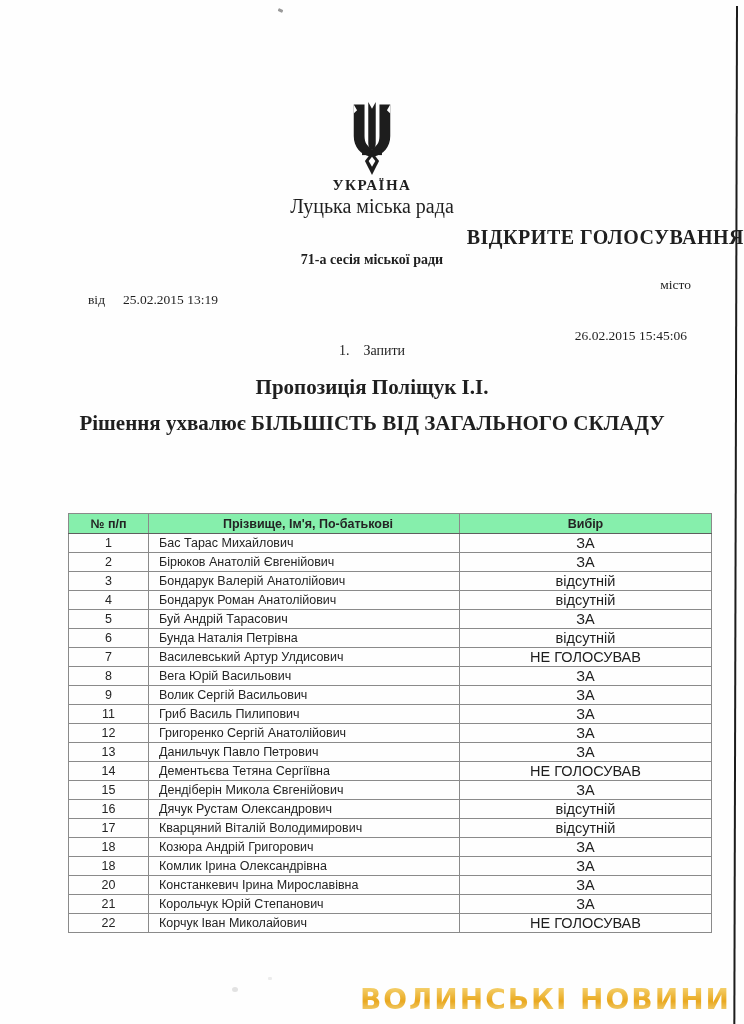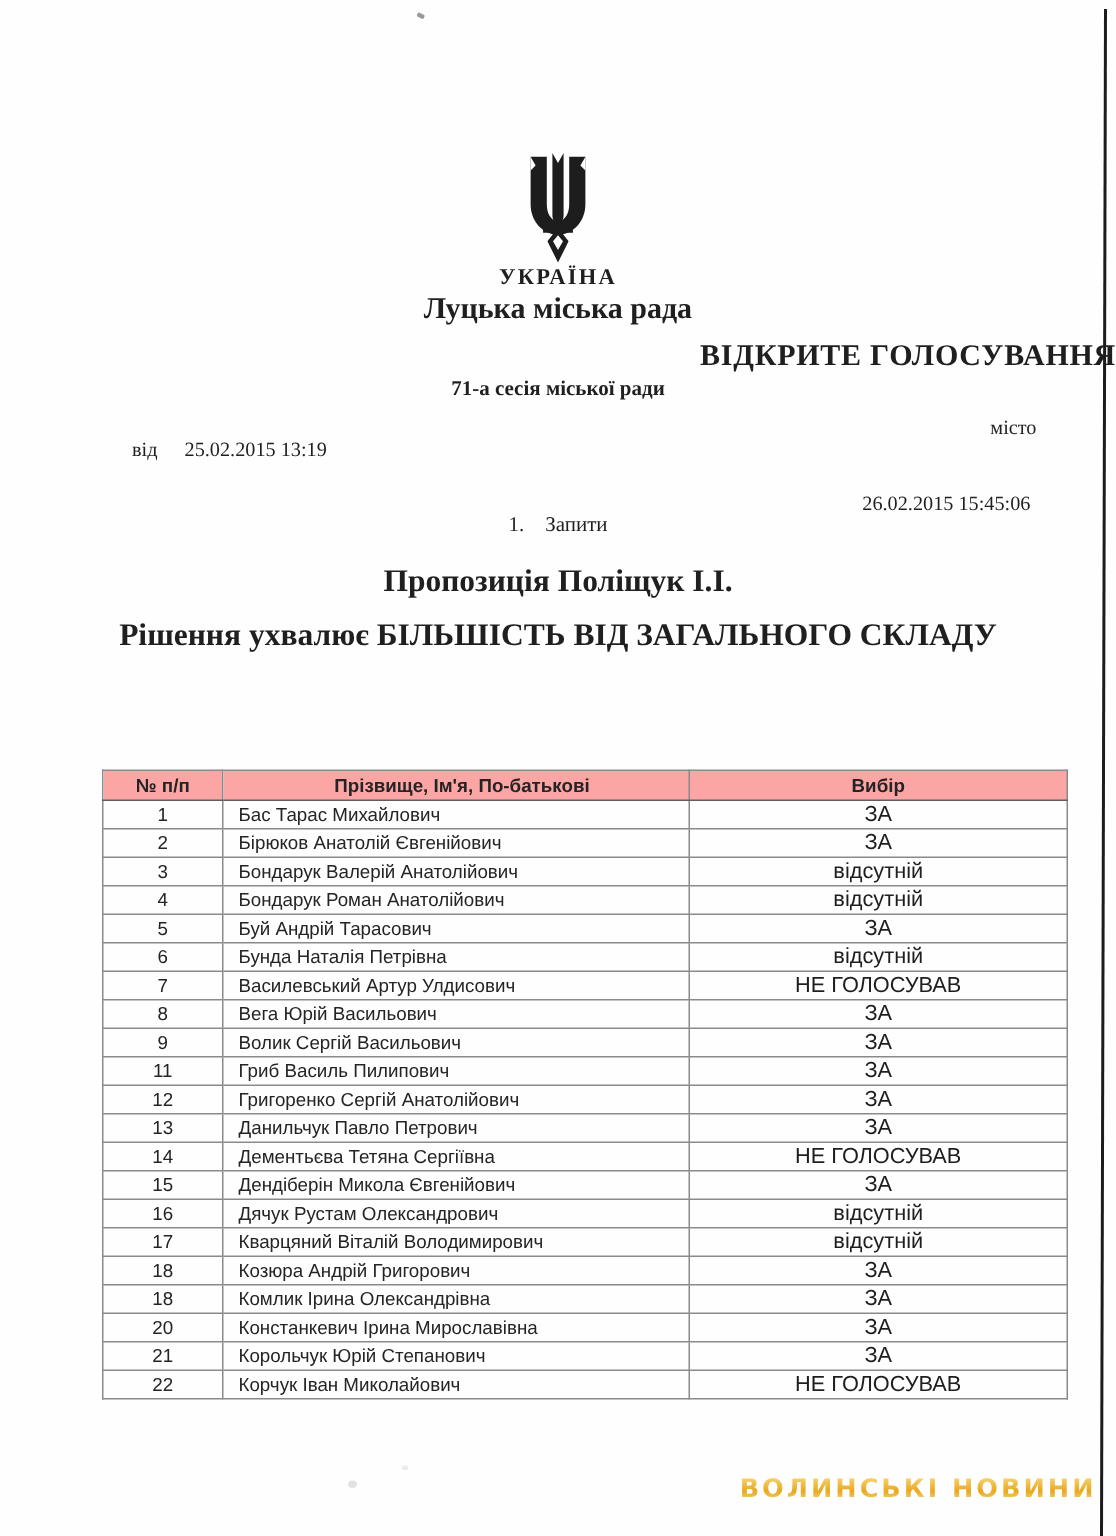--- a/index.html
+++ b/index.html
@@ -20,21 +20,21 @@
   .speck{position:absolute;background:#9a9a9a;border-radius:1px;}
   .speck.s1{left:278px;top:9px;width:5px;height:3px;transform:rotate(25deg);}
   .speck.s2{left:232px;top:987px;width:6px;height:5px;background:#e2e2e2;border-radius:50%;}
   .speck.s3{left:268px;top:977px;width:4px;height:3px;background:#ececec;}
 
   
   .trident{position:absolute;left:0;right:0;top:102px;margin:0 auto;width:50px;height:78px;}
   .trident svg{width:100%;height:100%;}
   .center{position:absolute;left:0;right:0;text-align:center;}
   .country{top:177px;font-size:15px;font-weight:bold;letter-spacing:1.5px;}
-  .council{top:195px;font-size:20px;font-weight:bold;}
+  .council{top:195px;font-size:20px;font-weight:normal;}
   .vote-title{top:226px;font-size:20px;font-weight:bold;letter-spacing:0.5px;text-align:right;}
   .session{top:252px;font-size:14px;font-weight:bold;}
 
   .place{position:absolute;top:277px;right:53px;font-size:13.5px;}
   .from-line{position:absolute;top:292px;left:88px;font-size:13.5px;}
   .from-line .dt{margin-left:18px;}
   .print-dt{position:absolute;top:328px;right:57px;font-size:13.5px;}
   .agenda{top:343px;font-size:14px;}
   .agenda .agenda-title{margin-left:14px;}
 
@@ -48,36 +48,36 @@
     width:100%;border-collapse:collapse;table-layout:fixed;
     font-family:"Liberation Sans","DejaVu Sans",sans-serif;
     font-size:12.5px;color:#242424;
   }
   .vote-table th,.vote-table td{
     border:1px solid #8a8a8a;
     padding:1px 2px;
     overflow:hidden;white-space:nowrap;
   }
   .vote-table th{
-    background:#fca5a5;
+    background:#86efac;
     font-weight:bold;font-size:12.5px;
     height:17px;text-align:center;
     border-bottom:1.5px solid #5e5e5e;
   }
   .vote-table tr{height:16.7px;}
   .col-num{width:75px;text-align:center;}
   .col-name{width:298px;text-align:left;padding-left:10px !important;}
   .col-vote{width:247px;text-align:center;font-size:14.5px;}
   td.col-vote{color:#1e1e1e;}
 
   
   .watermark{
     position:absolute;top:983px;right:13px;
     font-family:"DejaVu Sans","Liberation Sans",sans-serif;
-    font-weight:800;font-size:17px;letter-spacing:2px;
+    font-weight:800;font-size:28px;letter-spacing:2px;
     background:linear-gradient(180deg,#f8dd85 0%,#e9a81f 55%,#f6e29b 100%);
     -webkit-background-clip:text;background-clip:text;color:transparent;
   }
 </style>
 </head>
 <body>
 
 <div class="page">
 
   <div class="edge-line"></div>

